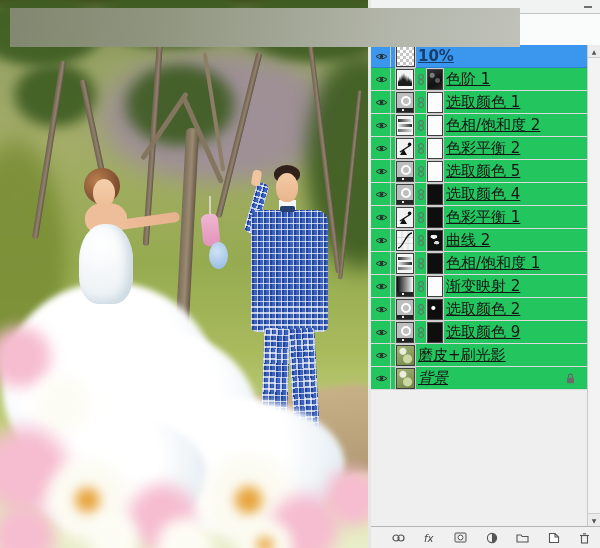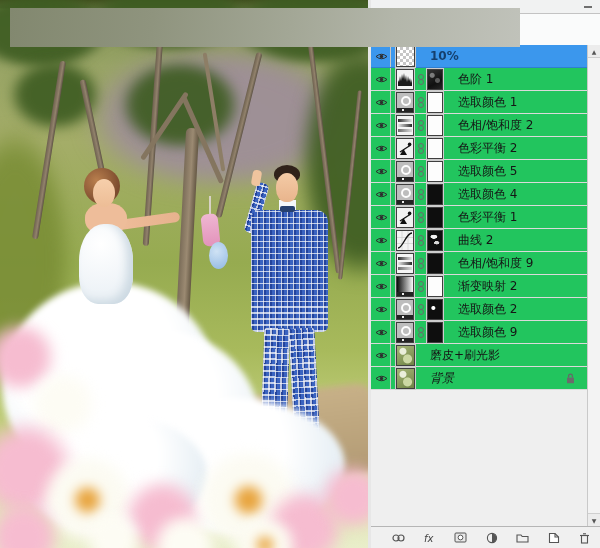--- a/index.html
+++ b/index.html
@@ -99,21 +99,21 @@
   .panel-header .strip{position:absolute;left:0;top:0;right:0;height:13px;background:#f1f2f2;
     border-bottom:1px solid #c3c3c3;}
   .panel-dash{position:absolute;right:8px;top:6px;width:8px;height:2px;background:#6f6f6f;}
 
   .rows{position:absolute;left:0;top:45px;right:13px;}
   .row{display:flex;align-items:center;height:23px;box-sizing:border-box;
     border-bottom:1px solid #dadada;background:#22c55e;padding-left:2px;gap:3px;cursor:default;}
   .row.selected{background:#3b97ed;border-bottom-color:#2f7fd0;}
   .eye-cell{width:17px;align-self:stretch;border-right:1px solid #c6c6c6;
     display:flex;align-items:center;justify-content:center;margin-right:2px;flex:none;}
-  .lbl{font-size:12px;color:#151515;margin-left:12px;white-space:nowrap;}
+  .lbl{font-size:15px;color:#151515;margin-left:0;white-space:nowrap;text-decoration:underline;}
   .row.selected .lbl{color:#153f6d;font-weight:bold;}
   .lbl.italic{font-style:italic;text-align:center;}
   .th{width:16px;height:19px;border:1px solid #3f3f3f;box-shadow:0 0 0 1px #cdcdcd;
     box-sizing:content-box;flex:none;position:relative;display:inline-block;background:#fff;}
   .th.checker{width:17px;background:conic-gradient(#c6c6c6 0 90deg,#fff 0 180deg,#c6c6c6 0 270deg,#fff 0) 0 0/6px 6px;}
   .th.sel{background:#bdbdbd;}
   .th .ring{position:absolute;left:4px;top:3px;width:6px;height:6px;border:2px solid #fdfdfd;border-radius:50%;}
   .th .slider{position:absolute;left:0;bottom:0;width:100%;height:4px;background:#232323;}
   .th .slider::after{content:'';position:absolute;left:5px;top:1px;width:2px;height:2px;background:#ededed;}
   .th.hs{background:
@@ -383,21 +383,21 @@
               <path d="M1 4.5 Q6.5 0 12 4.5 Q6.5 9 1 4.5 Z" fill="none" stroke="#2d2d2d" stroke-width="1"></path>
               <circle cx="6.5" cy="4.5" r="1.7" fill="#2d2d2d"></circle>
             </svg>
           </span>
           <span class="th hs"></span>
           <span class="link8">
             <i></i>
             <i></i>
           </span>
           <span class="th mask black"></span>
-          <span class="lbl">色相/饱和度 9</span>
+          <span class="lbl">色相/饱和度 1</span>
         </div>
         <div class="row">
           <span class="eye-cell">
             <svg width="13" height="9" viewBox="0 0 13 9">
               <path d="M1 4.5 Q6.5 0 12 4.5 Q6.5 9 1 4.5 Z" fill="none" stroke="#2d2d2d" stroke-width="1"></path>
               <circle cx="6.5" cy="4.5" r="1.7" fill="#2d2d2d"></circle>
             </svg>
           </span>
           <span class="th gm">
             <i class="slider"></i>

